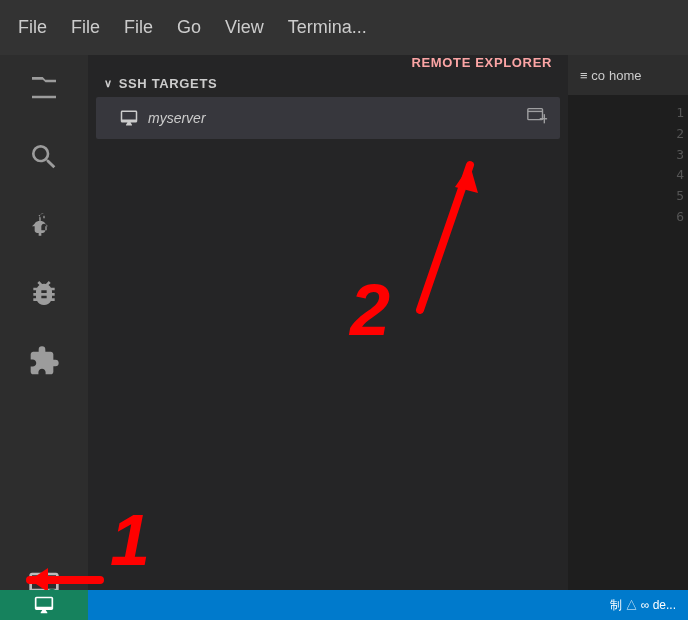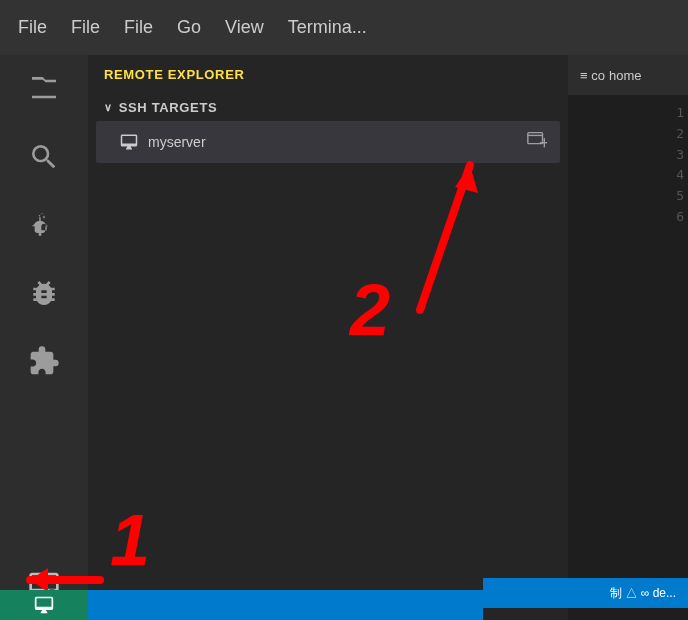--- a/index.html
+++ b/index.html
@@ -75,26 +75,27 @@
     
     .sidebar {
       width: 480px;
       background: #252526;
       display: flex;
       flex-direction: column;
       flex-shrink: 0;
     }
 
     .sidebar-header {
-      padding: 12px 16px;
+      padding: 0 16px;
       font-size: 13px;
       font-weight: 600;
-      color: #fde047;
+      color: #fca5a5;
       letter-spacing: 0.05em;
       text-transform: uppercase;
+      text-align: right;
     }
 
     .ssh-targets-section {
       padding: 0 8px;
     }
 
     .ssh-targets-header {
       display: flex;
       align-items: center;
       gap: 6px;
@@ -118,20 +119,21 @@
       padding: 6px 8px 6px 24px;
       background: #37373d;
       border-radius: 2px;
       cursor: pointer;
     }
 
     .ssh-target-left {
       display: flex;
       align-items: center;
       gap: 10px;
+      font-style: italic;
     }
 
     .ssh-target-name {
       font-size: 14px;
       color: #cccccc;
     }
 
     .connect-btn {
       cursor: pointer;
       opacity: 0.7;
@@ -304,15 +306,15 @@
   </svg>
 </div>
 
 <div style="position:absolute; bottom:0; left:0; width:88px; height:30px; background:#16825d; display:flex; align-items:center; justify-content:center;">
   <svg width="20" height="20" viewBox="0 0 24 24" fill="white">
     <path d="M21 2H3c-1.1 0-2 .9-2 2v12c0 1.1.9 2 2 2h7l-2 3v1h8v-1l-2-3h7c1.1 0 2-.9 2-2V4c0-1.1-.9-2-2-2zm0 12H3V4h18v10z"></path>
   </svg>
 </div>
 <div style="position:absolute; bottom:0; left:88px; width:395px; height:30px; background:#007acc; display:flex; align-items:center; padding:0 12px;">
 </div>
-<div style="position:absolute; bottom:12px; right:0; width:205px; height:30px; background:#007acc; display:flex; align-items:center; justify-content:flex-end; padding:0 12px; font-size:12px; color:white;">
+<div style="position:absolute; bottom:0; right:0; width:205px; height:30px; background:#007acc; display:flex; align-items:center; justify-content:flex-end; padding:0 12px; font-size:12px; color:white;">
   <span>制 △ ∞ de...</span>
 </div>
 
 </body></html>

